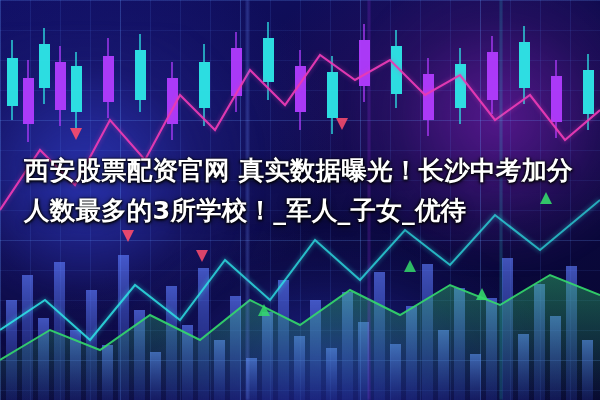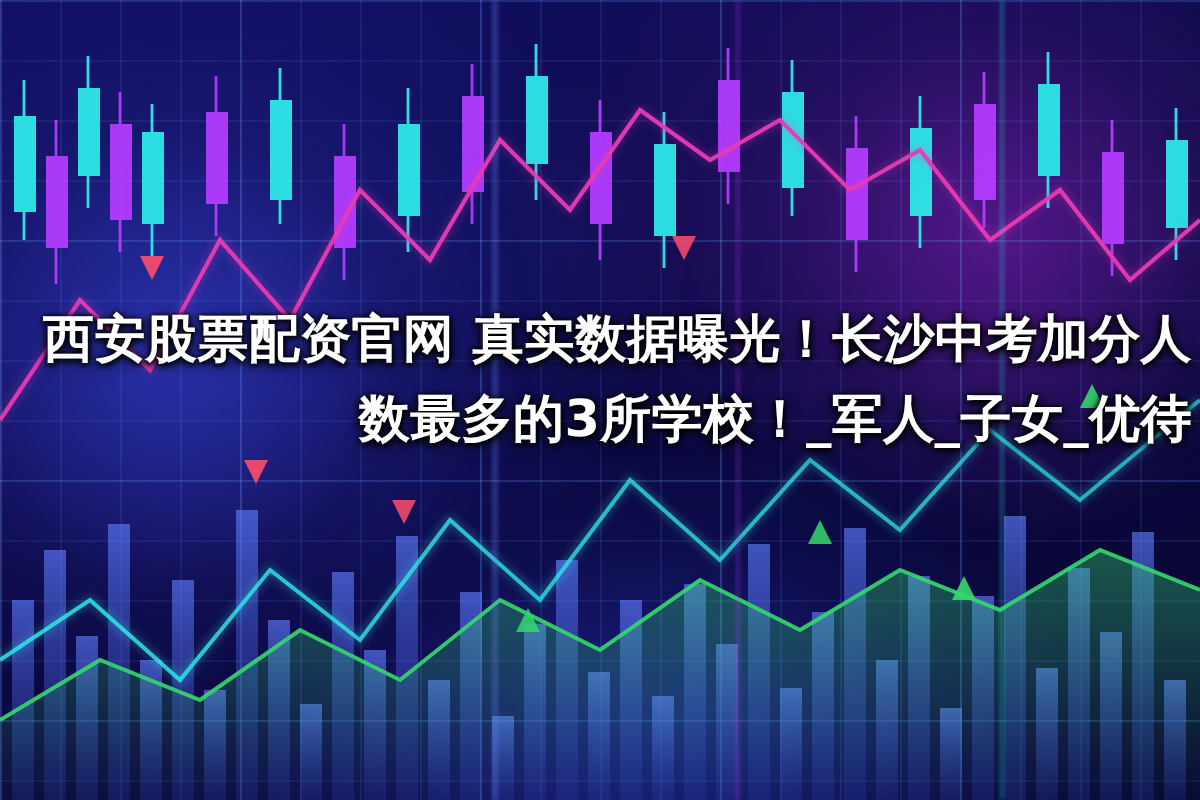--- a/index.html
+++ b/index.html
@@ -67,22 +67,22 @@
   .chart-svg {
     position: absolute;
     inset: 0;
   }
   
   .headline-wrap {
     position: absolute;
     left: 0;
     right: 0;
     top: 150px;
-    padding: 0 4px;
-    text-align: right;
+    padding: 0 24px;
+    text-align: left;
     z-index: 40;
   }
   .headline {
     color: #ffffff;
     font-size: 25.5px;
     font-weight: bold;
     line-height: 40px;
     letter-spacing: 0.2px;
     text-shadow:
       0 0 2px rgba(0,0,0,0.95),

